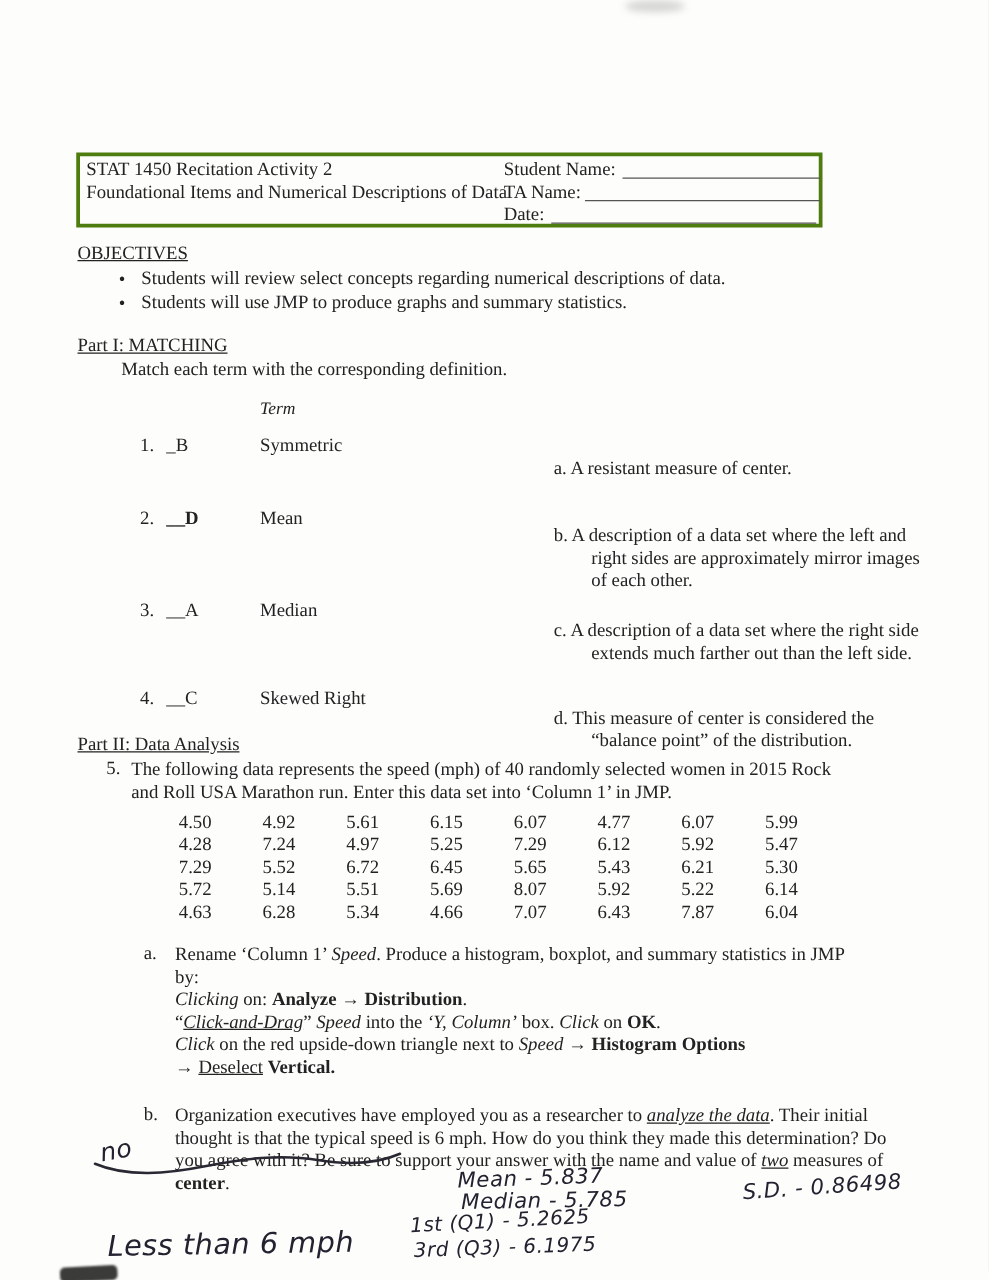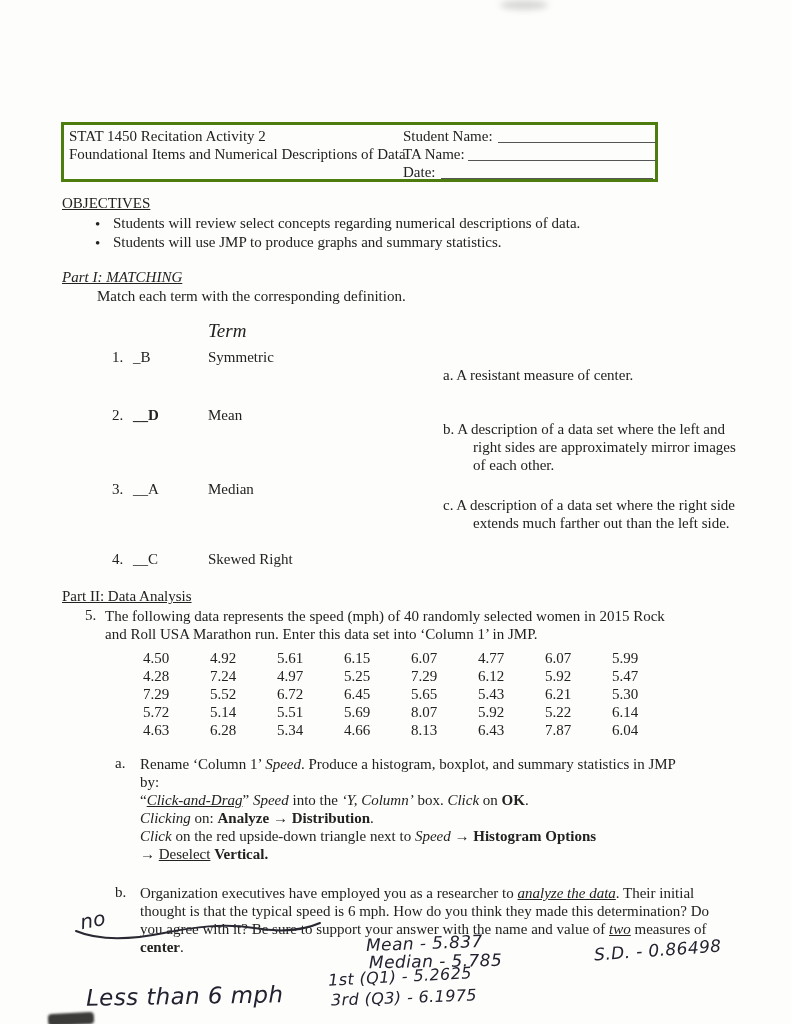--- a/index.html
+++ b/index.html
@@ -8,21 +8,21 @@
     position:relative; width:791px; height:1024px; margin:0 auto;
     background:#fdfdfb; overflow:hidden;
     font-family:"Liberation Serif", serif; font-size:15px; color:#222;
   }
   .abs { position:absolute; }
   .u  { text-decoration:underline; }
   .i  { font-style:italic; }
   .b  { font-weight:bold; }
   .iu { font-style:italic; text-decoration:underline; }
   .sect { text-decoration:underline; }
-  .ital-head { font-style:italic; font-size:19px; }
+  .ital-head { font-style:italic; font-size:14px; }
   .header-box { border:3px solid #4d7c0f; }
   .blank { display:inline-block; border-bottom:1px solid #555; height:1px; }
   .def { width:302px; padding-left:30px; text-indent:-30px; line-height:18px;margin-top:16px; }
   .para { line-height:18px; }
   .aline { line-height:18px; min-height:18px; }
   .trow { display:flex; height:18px; }
   .tcell { width:67px; }
   .hw {
     position:absolute; font-family:"DejaVu Sans", sans-serif; font-style:italic;
     color:#232230; letter-spacing:0.4px; white-space:nowrap;
@@ -50,21 +50,21 @@
     <div class="abs" style="left:339px; top:39px;">Date:</div>
     <span class="abs blank" style="left:377px; top:53px; width:212px;"></span>
   </div>
 
   <div class="abs sect" style="left:62px; top:195px;">OBJECTIVES</div>
   <div class="abs" style="left:95px;  top:216px;">•</div>
   <div class="abs" style="left:113px; top:215px;">Students will review select concepts regarding numerical descriptions of data.</div>
   <div class="abs" style="left:95px;  top:235px;">•</div>
   <div class="abs" style="left:113px; top:234px;">Students will use JMP to produce graphs and summary statistics.</div>
 
-  <div class="abs sect" style="left:62px; top:269px;font-style:italic;">Part I: MATCHING</div>
+  <div class="abs sect" style="left:62px; top:269px;">Part I: MATCHING</div>
   <div class="abs" style="left:97px; top:288px;">Match each term with the corresponding definition.</div>
 
   <div class="abs ital-head" style="left:208px; top:320px;">Term</div>
 
   <div class="abs" style="left:112px; top:349px;">1.</div>
   <div class="abs" style="left:133px; top:349px;">_B</div>
   <div class="abs" style="left:208px; top:349px;">Symmetric</div>
   <div class="abs def" style="left:443px; top:350px;">a. A resistant measure of center.</div>
 
   <div class="abs" style="left:112px; top:407px;">2.</div>
@@ -73,20 +73,21 @@
   <div class="abs def" style="left:443px; top:404px;">b. A description of a data set where the left and right sides are approximately mirror images of each other.</div>
 
   <div class="abs" style="left:112px; top:481px;">3.</div>
   <div class="abs" style="left:133px; top:481px;">__A</div>
   <div class="abs" style="left:208px; top:481px;">Median</div>
   <div class="abs def" style="left:443px; top:480px;">c.  A description of a data set where the right side extends much farther out than the left side.</div>
 
   <div class="abs" style="left:112px; top:551px;">4.</div>
   <div class="abs" style="left:133px; top:551px;">__C</div>
   <div class="abs" style="left:208px; top:551px;">Skewed Right</div>
+  <div class="abs def" style="left:443px; top:550px;">d. This measure of center is considered the “balance point” of the distribution.</div>
 
   <div class="abs sect" style="left:62px; top:588px;">Part II: Data Analysis</div>
 
   <div class="abs" style="left:85px; top:607px;">5.</div>
   <div class="abs para" style="left:105px; top:607px; width:560px;">The following data represents the speed (mph) of 40 randomly selected women in 2015 Rock and Roll USA Marathon run. Enter this data set into ‘Column 1’ in JMP.</div>
 
   <div class="abs" style="left:143px; top:650px;">
     <div class="trow">
       <span class="tcell">4.50</span>
         <span class="tcell">4.92</span>
@@ -125,37 +126,37 @@
         <span class="tcell">8.07</span>
         <span class="tcell">5.92</span>
         <span class="tcell">5.22</span>
         <span class="tcell">6.14</span>
     </div>
     <div class="trow">
       <span class="tcell">4.63</span>
         <span class="tcell">6.28</span>
         <span class="tcell">5.34</span>
         <span class="tcell">4.66</span>
-        <span class="tcell">8.13</span>
+        <span class="tcell">7.07</span>
         <span class="tcell">6.43</span>
         <span class="tcell">7.87</span>
         <span class="tcell">6.04</span>
     </div>
   </div>
 
   <div class="abs" style="left:115px; top:755px;">a.</div>
   <div class="abs" style="left:140px; top:755px; width:556px;">
     <div class="aline">
       <span>Rename ‘Column 1’ </span><span class="i">Speed</span><span>.  Produce a histogram, boxplot, and summary statistics in JMP by:</span>
     </div>
     <div class="aline">
-      <span>“</span><span class="iu">Click-and-Drag</span><span>” </span><span class="i">Speed</span><span> into the </span><span class="i">‘Y, Column’</span><span> box. </span><span class="i">Click</span><span> on </span><span class="b">OK</span><span>.</span>
+      <span class="i">Clicking</span><span> on:  </span><span class="b">Analyze → Distribution</span><span>.</span>
     </div>
     <div class="aline">
-      <span class="i">Clicking</span><span> on:  </span><span class="b">Analyze → Distribution</span><span>.</span>
+      <span>“</span><span class="iu">Click-and-Drag</span><span>” </span><span class="i">Speed</span><span> into the </span><span class="i">‘Y, Column’</span><span> box. </span><span class="i">Click</span><span> on </span><span class="b">OK</span><span>.</span>
     </div>
     <div class="aline">
       <span class="i">Click</span><span> on the red upside-down triangle next to </span><span class="i">Speed</span><span> → </span><span class="b">Histogram Options</span>
     </div>
     <div class="aline">
       <span>→ </span><span class="u">Deselect</span><span> </span><span class="b">Vertical.</span>
     </div>
   </div>
 
   <div class="abs" style="left:115px; top:884px;">b.</div>

